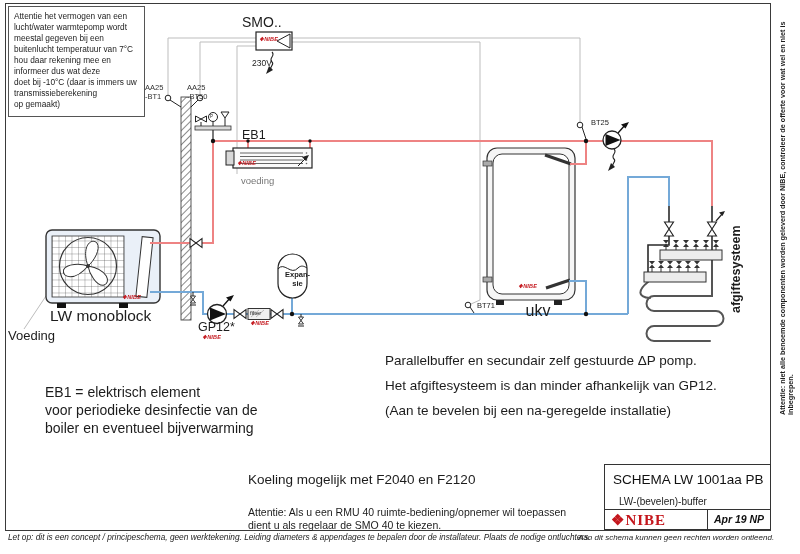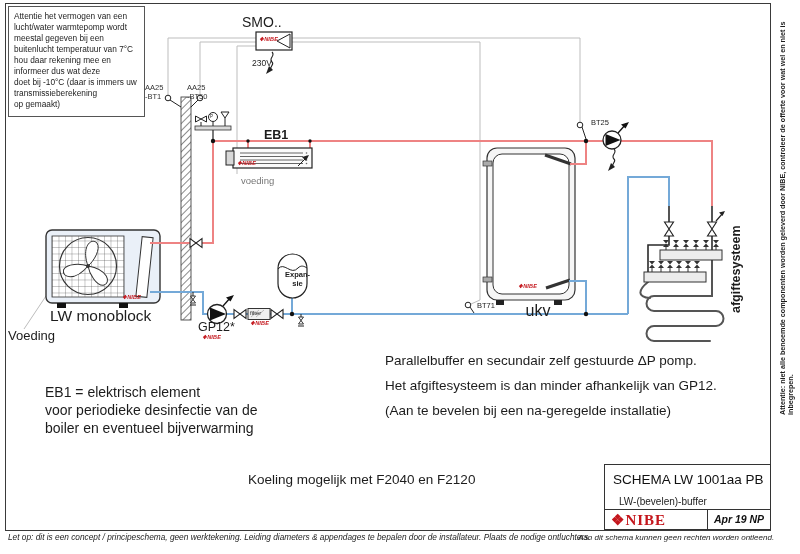--- a/index.html
+++ b/index.html
@@ -247,21 +247,21 @@
   <div class="lbl" style="left:242px;top:14px;font-size:14px;">SMO..</div>
   <div class="lbl" style="left:252px;top:58px;font-size:8.5px;">230V</div>
   <div class="nibe-mini" style="left:259px;top:36px;">❖NIBE</div>
 
   <div class="lbl" style="left:145px;top:84px;font-size:7.5px;color:#333;">AA25
 -BT1</div>
   <div class="lbl" style="left:187px;top:84px;font-size:7.5px;color:#333;">AA25
 -BT50</div>
   <div class="lbl" style="left:210px;top:113.5px;font-size:4.5px;">P</div>
 
-  <div class="lbl" style="left:264px;top:128px;font-size:12.5px;font-weight:bold;">EB1</div>
+  <div class="lbl" style="left:242px;top:128px;font-size:12.5px;">EB1</div>
   <div class="nibe-mini" style="left:237px;top:160px;">❖NIBE</div>
   <div class="lbl" style="left:241px;top:175px;font-size:9.5px;color:#777;">voeding</div>
 
   <div class="lbl" style="left:8px;top:328px;font-size:13px;">Voeding</div>
   <div class="lbl" style="left:50px;top:307px;font-size:15.5px;">LW monoblock</div>
   <div class="nibe-mini" style="left:122px;top:294px;">❖NIBE</div>
 
   <div class="lbl" style="left:198px;top:320px;font-size:12.5px;">GP12*</div>
   <div class="nibe-mini" style="left:202px;top:334px;">❖NIBE</div>
 
@@ -278,20 +278,22 @@
 
   <div class="lbl rot" style="left:729px;top:313px;width:110px;font-size:12.5px;font-weight:700;">afgiftesysteem</div>
 
   <div class="lbl" style="left:385px;top:348px;font-size:13.5px;line-height:25px;">Parallelbuffer en secundair zelf gestuurde ΔP pomp.
 Het afgiftesysteem is dan minder afhankelijk van GP12.
 (Aan te bevelen bij een na-geregelde installatie)</div>
   <div class="lbl" style="left:45px;top:383px;font-size:14px;line-height:18px;">EB1 = elektrisch element
 voor periodieke desinfectie van de
 boiler en eventueel bijverwarming</div>
   <div class="lbl" style="left:248px;top:472px;font-size:13.5px;">Koeling mogelijk met F2040 en F2120</div>
+  <div class="lbl" style="left:248px;top:506px;font-size:10.5px;line-height:13px;">Attentie: Als u een RMU 40  ruimte-bediening/opnemer wil toepassen
+dient u als regelaar de SMO 40 te kiezen.</div>
 
   <div class="lbl rot" style="left:779px;top:415px;width:400px;font-size:7.2px;font-weight:700;">Attentie: niet alle benoemde componenten worden geleverd door NIBE, controleer de offerte voor wat wel en niet is inbegrepen.</div>
 
   <div id="tblock">
     <div class="tb-title">SCHEMA LW 1001aa PB</div>
     <div class="tb-sub">LW-(bevelen)-buffer</div>
     <div class="tb-row">
       <span class="tb-brand">❖NIBE</span>
       <span class="tb-date">Apr 19 NP</span>
     </div>

